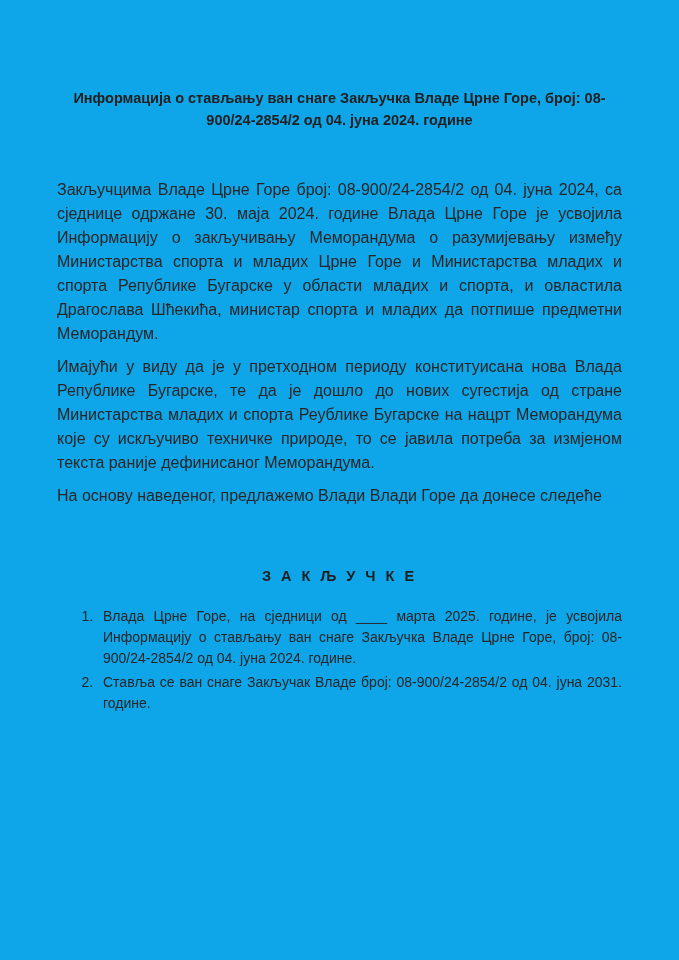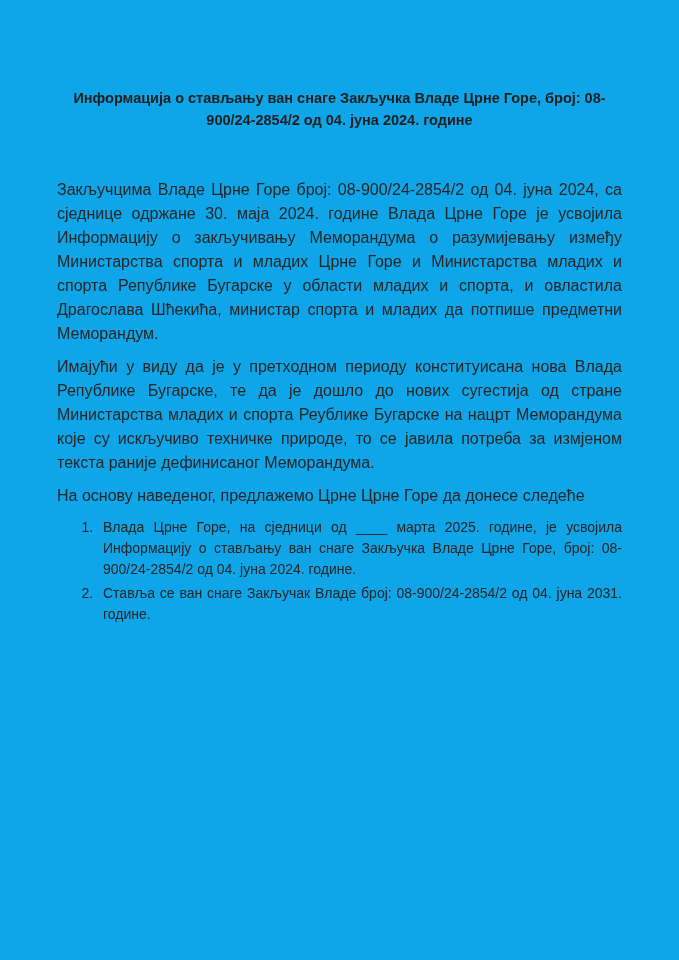--- a/index.html
+++ b/index.html
@@ -64,21 +64,22 @@
 <body>
 
 <div class="page">
 
   <h1 class="doc-title">Информација о стављању ван снаге Закључка Владе Црне Горе, број: 08-900/24-2854/2 од 04. јуна 2024. године</h1>
 
   <p class="para">Закључцима Владе Црне Горе број: 08-900/24-2854/2 од 04. јуна 2024, са сједнице одржане 30. маја 2024. године Влада Црне Горе је усвојила Информацију о закључивању Меморандума о разумијевању између Министарства спорта и младих Црне Горе и Министарства младих и спорта Републике Бугарске у области младих и спорта, и овластила Драгослава Шћекића, министар спорта и младих да потпише предметни Меморандум.</p>
 
   <p class="para">Имајући у виду да је у претходном периоду конституисана нова Влада Републике Бугарске, те да је дошло до нових сугестија од стране Министарства младих и спорта Реублике Бугарске на нацрт Меморандума које су искључиво техничке природе, то се јавила потреба за измјеном текста раније дефинисаног Меморандума.</p>
 
-  <p class="para para-left">На основу наведеног, предлажемо Црне Црне Горе да донесе следеће</p>
+  <p class="para para-left">На основу наведеног, предлажемо Влади Влади Горе да донесе следеће</p>
 
+  <h2 class="conclusions-heading">З А К Љ У Ч К Е</h2>
 
   <ol class="conclusions">
     <li>Влада Црне Горе, на сједници од ____ марта 2025. године, је усвојила Информацију о стављању ван снаге Закључка Владе Црне Горе, број: 08-900/24-2854/2 од 04. јуна 2024. године.</li>
     <li>Ставља се ван снаге Закључак Владе број: 08-900/24-2854/2 од 04. јуна 2031. године.</li>
   </ol>
 
 </div>
 
 </body></html>

